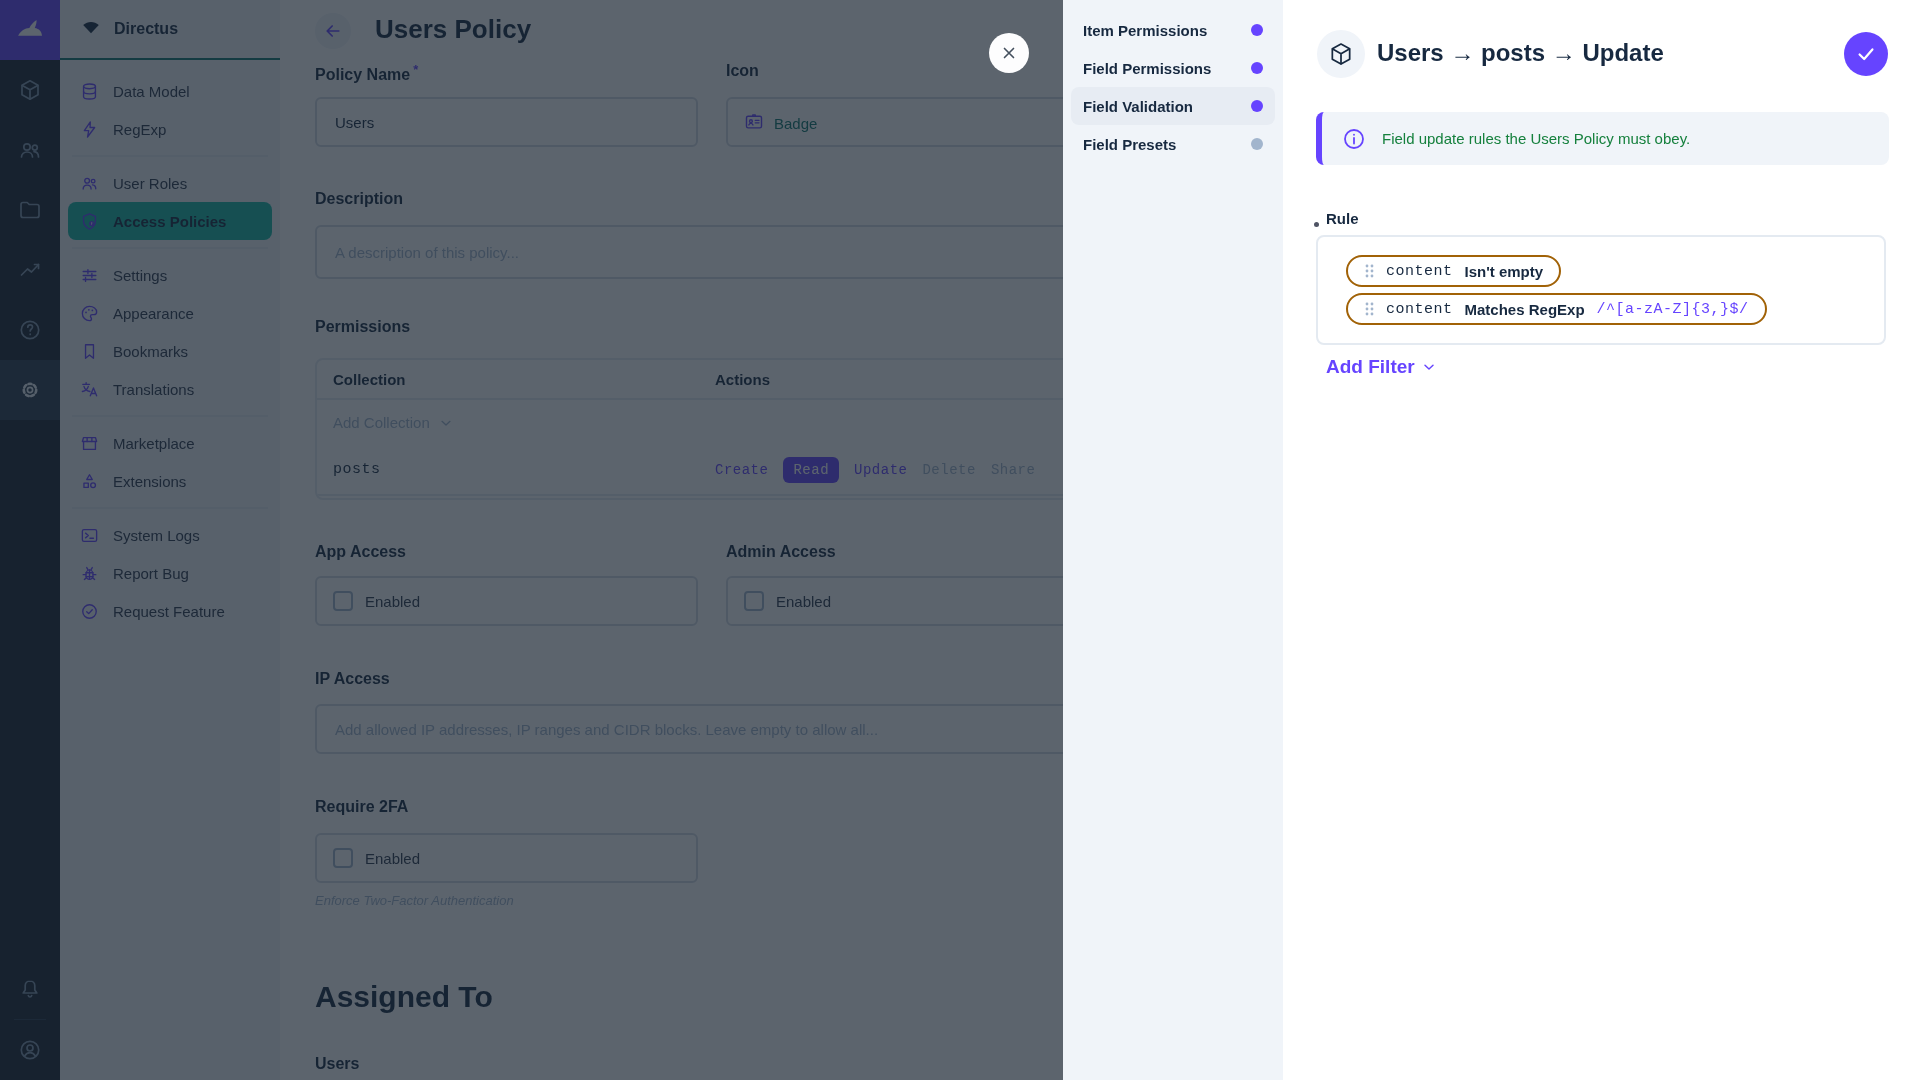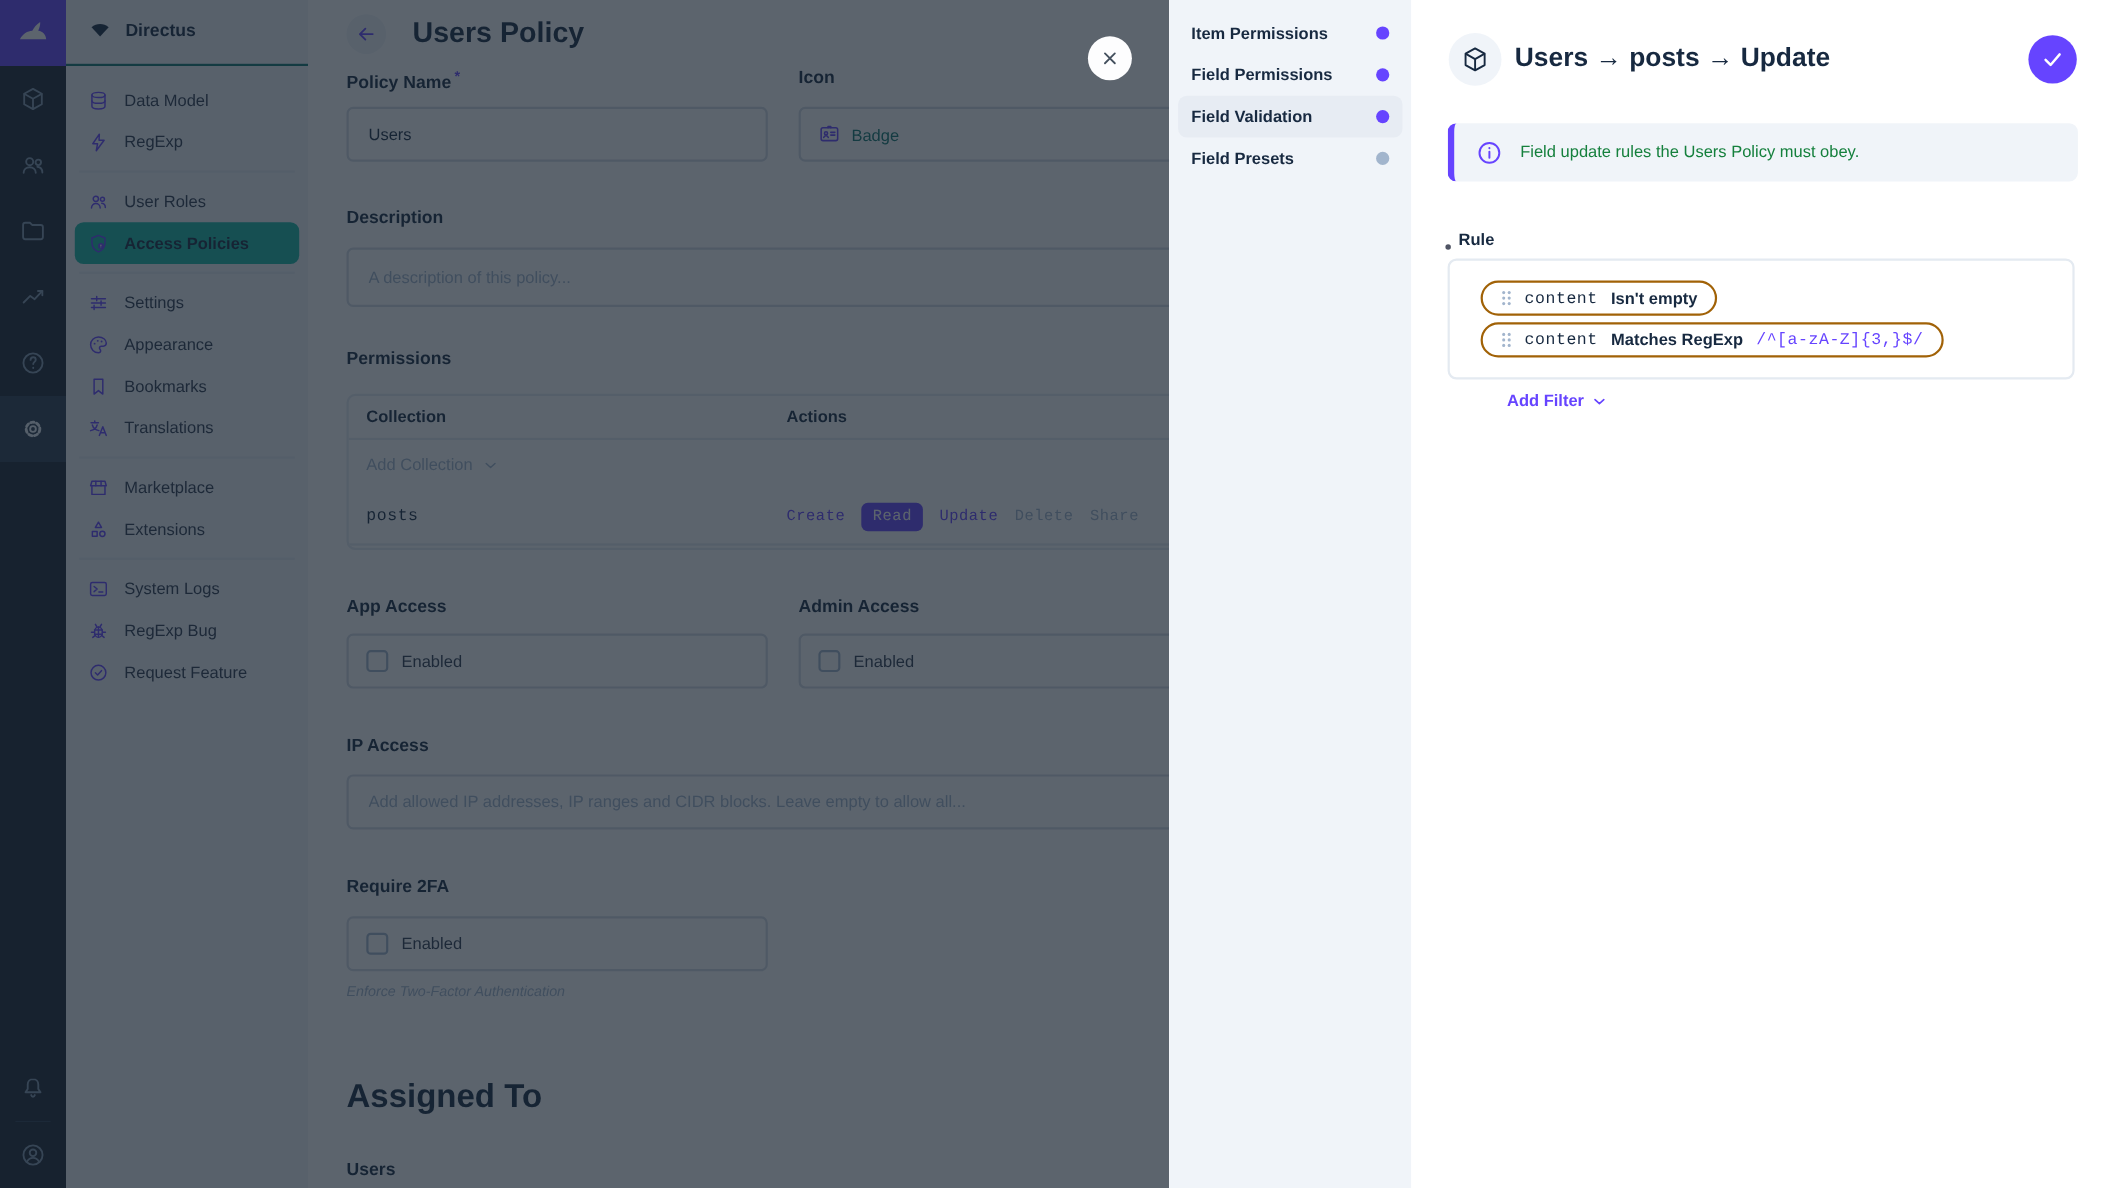--- a/index.html
+++ b/index.html
@@ -107,21 +107,21 @@
              background:#fff;padding:18px 0 0 28px;}
   .filter-pill{display:inline-flex;align-items:center;gap:12px;height:32px;border:2px solid #a16207;border-radius:16px;
                padding:0 16px;margin-bottom:6px;background:#fff;}
   .filter-pill svg{flex:0 0 auto;}
   .pill-field{font-size:15px;color:#172940;}
   .pill-op{font-size:15px;font-weight:700;color:#172940;}
   .pill-val{font-size:15px;color:#6644ff;}
   .pill-break{display:block;}
 
   .add-filter{position:absolute;left:43px;top:356px;display:flex;align-items:center;gap:6px;border:none;background:none;
-              color:#6644ff;font-size:15px;font-weight:700;padding:0;margin-left:44px;}
+              color:#6644ff;font-size:19px;font-weight:700;padding:0;}
   .add-filter svg{stroke:#6644ff;fill:none;stroke-width:2.2;stroke-linecap:round;stroke-linejoin:round;}
 </style>
 </head>
 <body>
 
 <div id="app">
 
   <div class="left-region">
 
     <aside class="module-bar">
@@ -287,21 +287,21 @@
             <rect x="3" y="4.5" width="18" height="15" rx="2"></rect>
               <path d="M7 9 L10.5 12 L7 15 M12.5 15.5 H17"></path>
           </svg>
           <span>System Logs</span>
         </div>
         <div class="nav-item">
           <svg width="19" height="19" viewBox="0 0 24 24">
             <ellipse cx="12" cy="13.5" rx="4.5" ry="6"></ellipse>
               <path d="M7.5 11 H16.5 M7.5 16 H16.5 M12 7.5 V19.5 M10 7 L8.5 4.5 M14 7 L15.5 4.5 M7.5 13.5 H4 M16.5 13.5 H20 M8 17.5 L5.5 19.5 M16 17.5 L18.5 19.5"></path>
           </svg>
-          <span>RegExp Bug</span>
+          <span>Report Bug</span>
         </div>
         <div class="nav-item">
           <svg width="19" height="19" viewBox="0 0 24 24">
             <circle cx="12" cy="12" r="8.5"></circle>
               <path d="M8.5 12.2 L11 14.7 L15.5 9.7"></path>
           </svg>
           <span>Request Feature</span>
         </div>
       </div>
     </nav>

